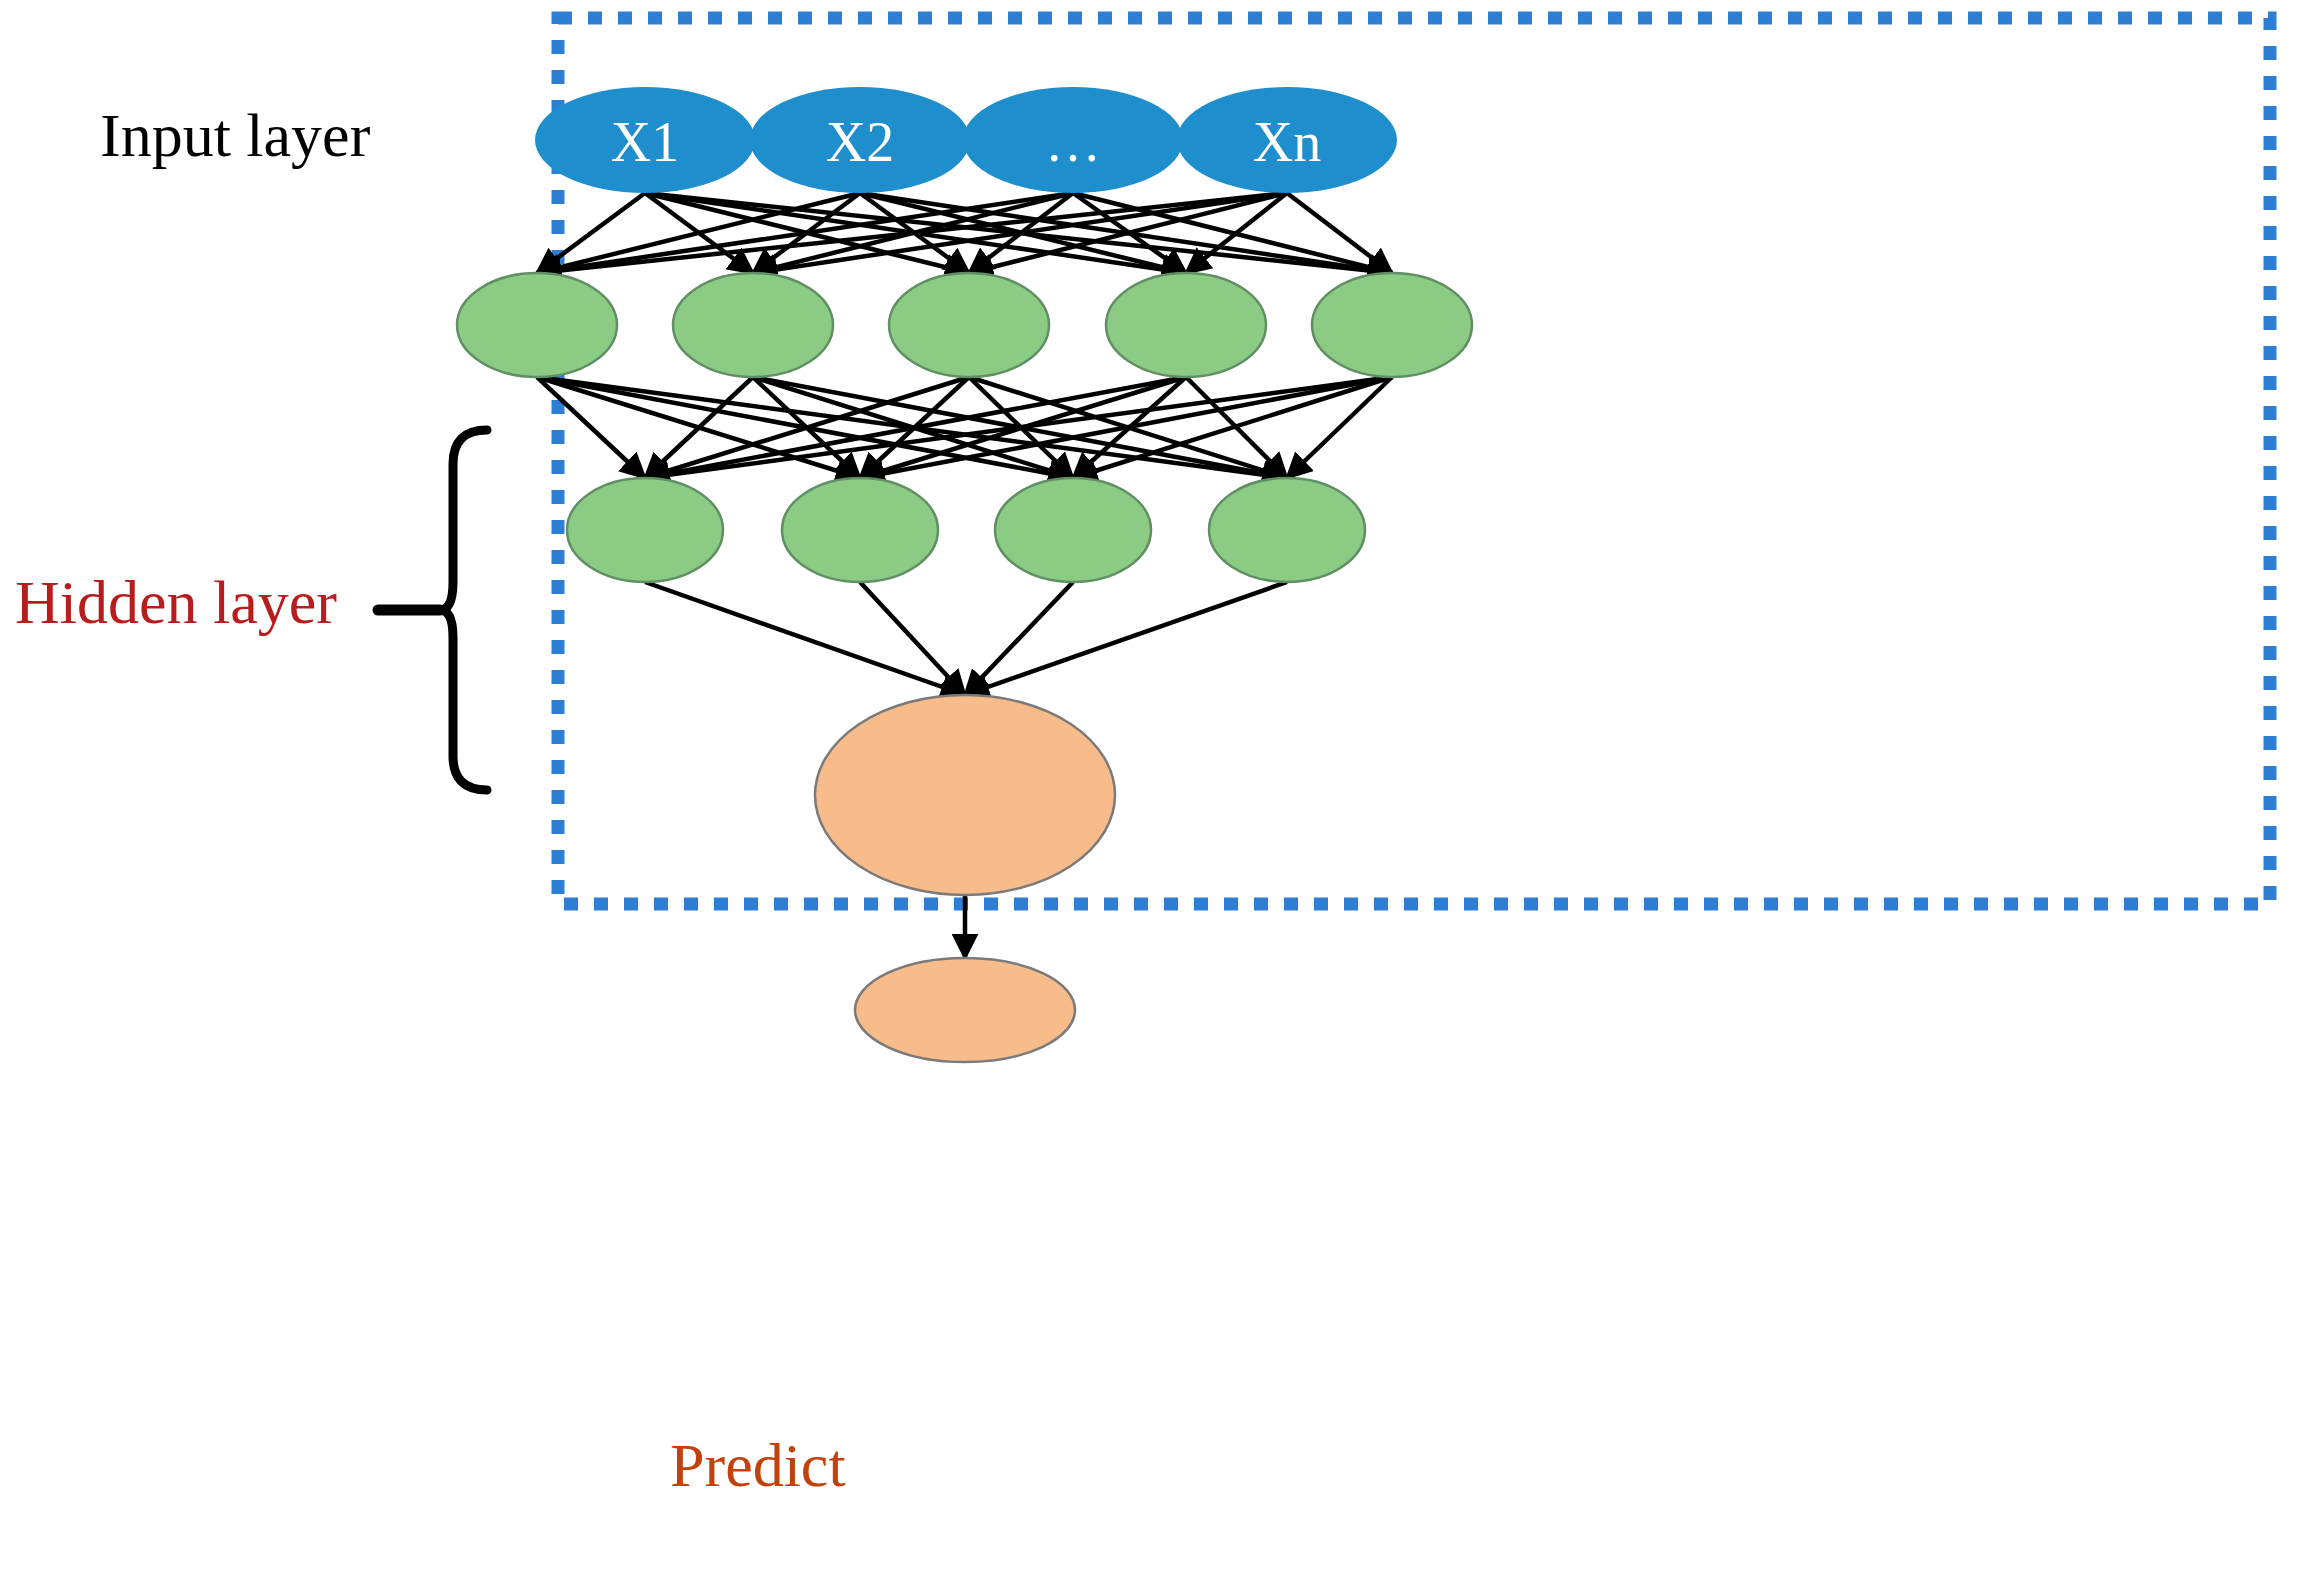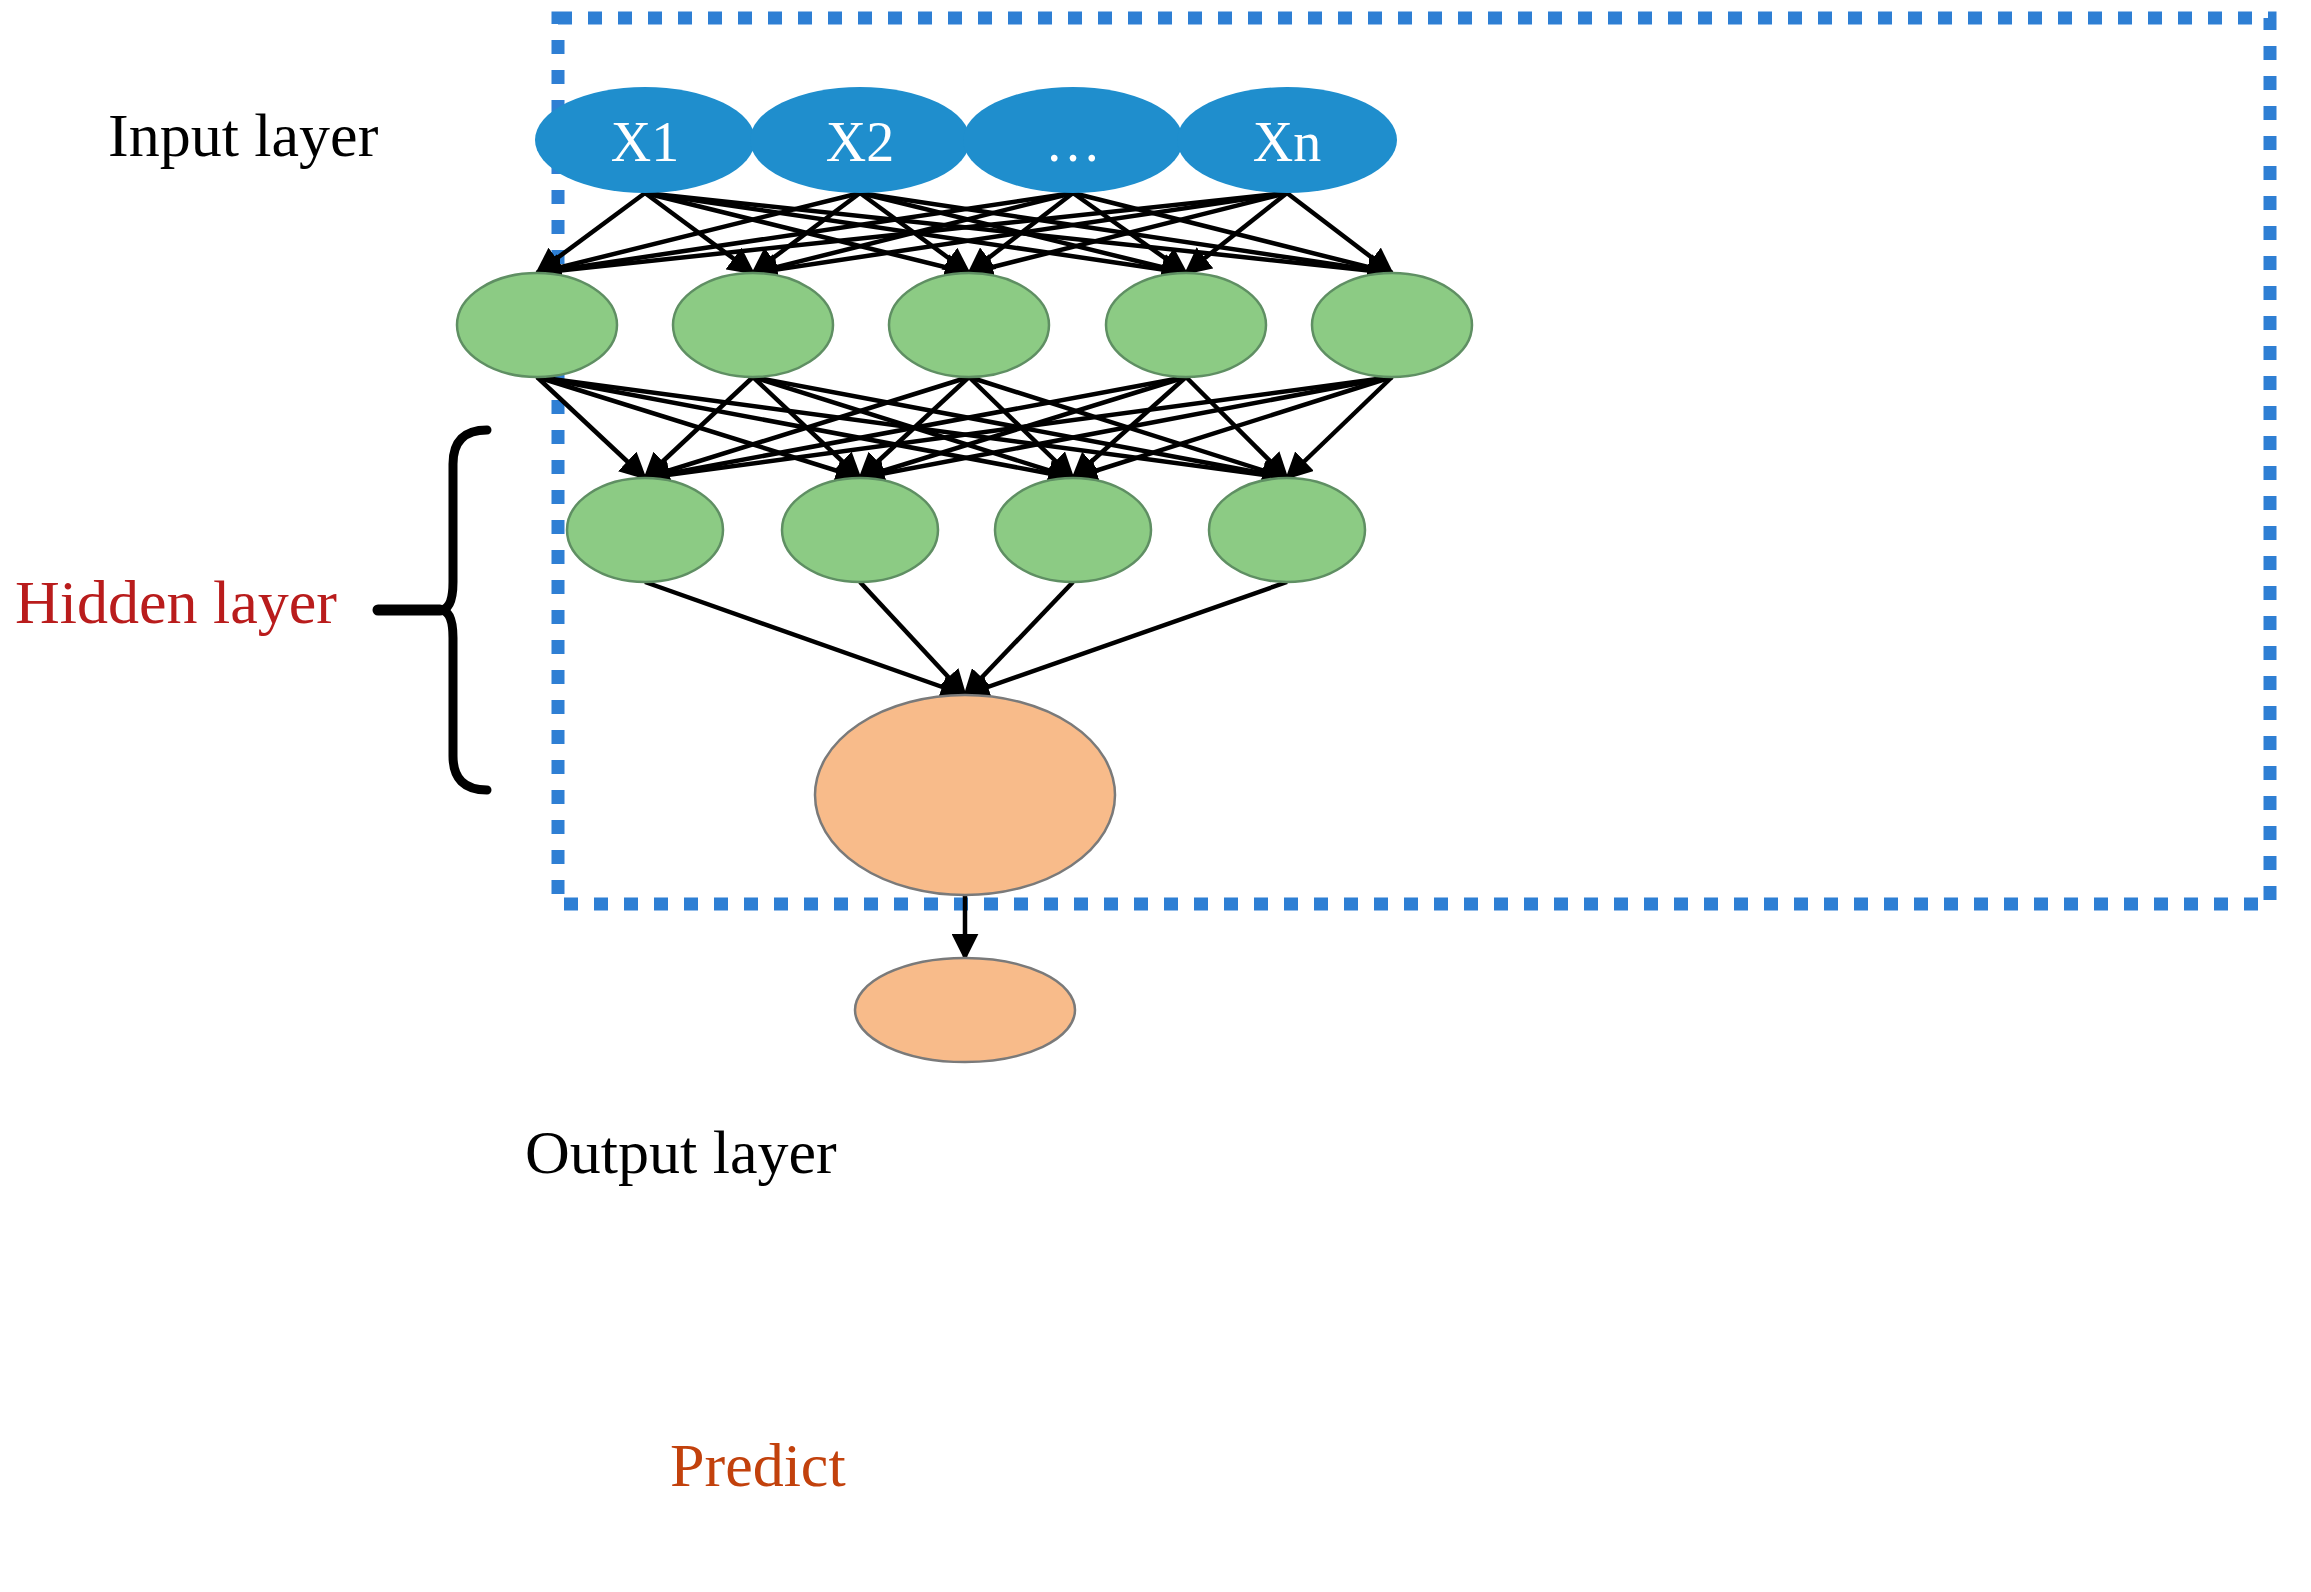--- a/index.html
+++ b/index.html
@@ -150,21 +150,20 @@
         </g>
         <g>
           <ellipse cx="965" cy="795" rx="150" ry="100" fill="#f8bb8a" stroke="#7a7a7a" stroke-width="2.5"></ellipse>
         </g>
         <g>
           <ellipse cx="965" cy="1010" rx="110" ry="52" fill="#f8bb8a" stroke="#7a7a7a" stroke-width="2.5"></ellipse>
         </g>
       </g>
   </svg>
 
-  <div class="layer-label" id="lbl-input" style="left: 100px; top: 104px; color: rgb(0, 0, 0); margin-left: 8px;">Input layer</div>
+  <div class="layer-label" id="lbl-input" style="left: 100px; top: 104px; color: rgb(0, 0, 0);">Input layer</div>
 
   <div class="layer-label" id="lbl-hidden" style="left: 15px; top: 571px; color: #b91c1c;">Hidden layer</div>
 
-  <div class="layer-label" id="lbl-output" style="left: 525px; top: 1121px; color: rgb(0, 0, 0);">Output layer</div>
 
   <div class="layer-label" id="lbl-predict" style="left: 670px; top: 1434px; color: #c2410c;">Predict</div>
 
 </div>
 
 </body></html>

